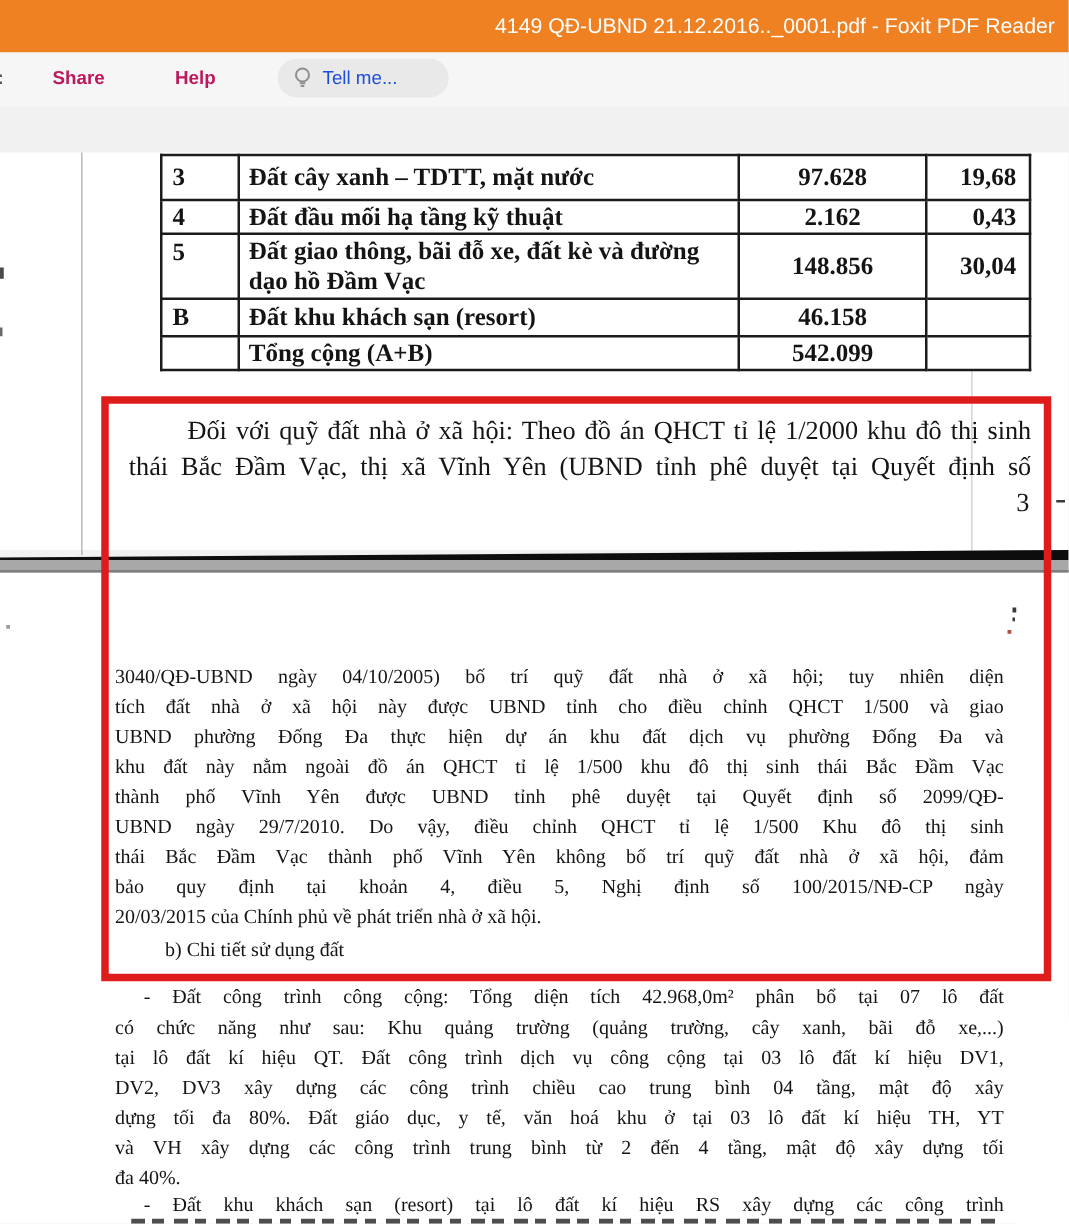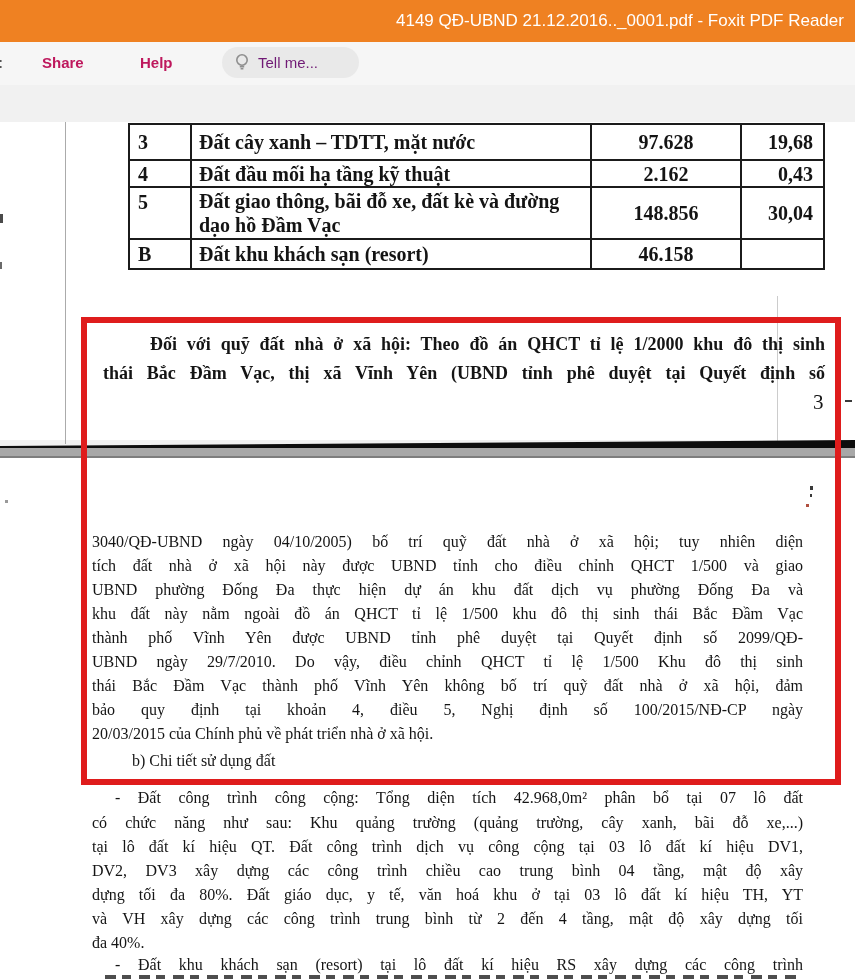--- a/index.html
+++ b/index.html
@@ -27,21 +27,21 @@
   }
   .menu-share{left:42px;}
   .menu-help{left:140px;}
   .menu-clip{left:-2px;color:#555;}
   .tellme{
     position:absolute;left:222px;top:5px;width:137px;height:31px;
     background:#e9e9e9;border-radius:16px;
   }
   .tellme .bulb{position:absolute;left:11px;top:6px;}
   .tellme .tellme-text{
-    position:absolute;left:36px;top:7px;font-size:15px;color:#701a75;white-space:nowrap;
+    position:absolute;left:36px;top:7px;font-size:15px;color:#1d4ed8;white-space:nowrap;
   }
   
   .viewer{position:absolute;left:0;top:85px;width:855px;height:894px;background:#f1f1f1;}
   .page{position:absolute;left:0;width:855px;background:#ffffff;}
   .page1{top:122px;height:318px;}
   .page2{top:457px;height:522px;}
   .break-wedge{position:absolute;left:0;top:440px;width:855px;height:9px;z-index:3;}
   .break-gray{
     position:absolute;left:0;top:448px;width:855px;height:8px;
     background:#a8a8a8;border-bottom:2px solid #7e7e7e;z-index:3;
@@ -64,21 +64,21 @@
   .doc-table td.c-area{text-align:center;}
   .doc-table td.c-pct{text-align:right;padding-right:10px;}
   
   .dline{
     position:absolute;z-index:4;
     font-family:"Liberation Serif","DejaVu Serif",serif;
     font-size:16px;line-height:24px;color:#151515;
     text-align:justify;text-align-last:justify;white-space:nowrap;
   }
   .dline.noj{text-align:left;text-align-last:left;}
-  .dline.p1{font-size:18px;line-height:25px;white-space:nowrap;font-weight:bold;}
+  .dline.p1{font-size:21px;line-height:25px;white-space:nowrap;}
   .pagenum{
     position:absolute;left:813px;top:390px;z-index:4;
     font-family:"Liberation Serif","DejaVu Serif",serif;font-size:21px;color:#151515;
   }
   
   .red-rect{
     position:absolute;left:81px;top:317px;width:760px;height:468px;
     border:6px solid #df1c1c;box-sizing:border-box;z-index:10;
   }
   
@@ -155,20 +155,26 @@
     <td class="c-desc" style="white-space:normal;margin-top:20px;">Đất giao thông, bãi đỗ xe, đất kè và đường dạo hồ Đầm Vạc</td>
     <td class="c-area">148.856</td>
     <td class="c-pct">30,04</td>
   </tr>
   <tr style="height:30px">
     <td class="c-no">B</td>
     <td class="c-desc">Đất khu khách sạn (resort)</td>
     <td class="c-area">46.158</td>
     <td class="c-pct"></td>
   </tr>
+  <tr style="height:27px">
+    <td class="c-no"></td>
+    <td class="c-desc">Tổng cộng (A+B)</td>
+    <td class="c-area">542.099</td>
+    <td class="c-pct"></td>
+  </tr>
 </tbody>
   </table>
 
 <div class="dline p1" style="left:150px;top:332px;width:675px">Đối với quỹ đất nhà ở xã hội: Theo đồ án QHCT tỉ lệ 1/2000 khu đô thị sinh</div>
 <div class="dline p1" style="left:103px;top:361px;width:722px">thái Bắc Đầm Vạc, thị xã Vĩnh Yên (UBND tỉnh phê duyệt tại Quyết định số</div>
 <div class="pagenum">3</div>
 
 <div class="dline" style="left:92px;top:530px;width:711px">3040/QĐ-UBND ngày 04/10/2005) bố trí quỹ đất nhà ở xã hội; tuy nhiên diện</div>
 <div class="dline" style="left:92px;top:554px;width:711px">tích đất nhà ở xã hội này được UBND tỉnh cho điều chỉnh QHCT 1/500 và giao</div>
 <div class="dline" style="left:92px;top:578px;width:711px">UBND phường Đống Đa thực hiện dự án khu đất dịch vụ phường Đống Đa và</div>

